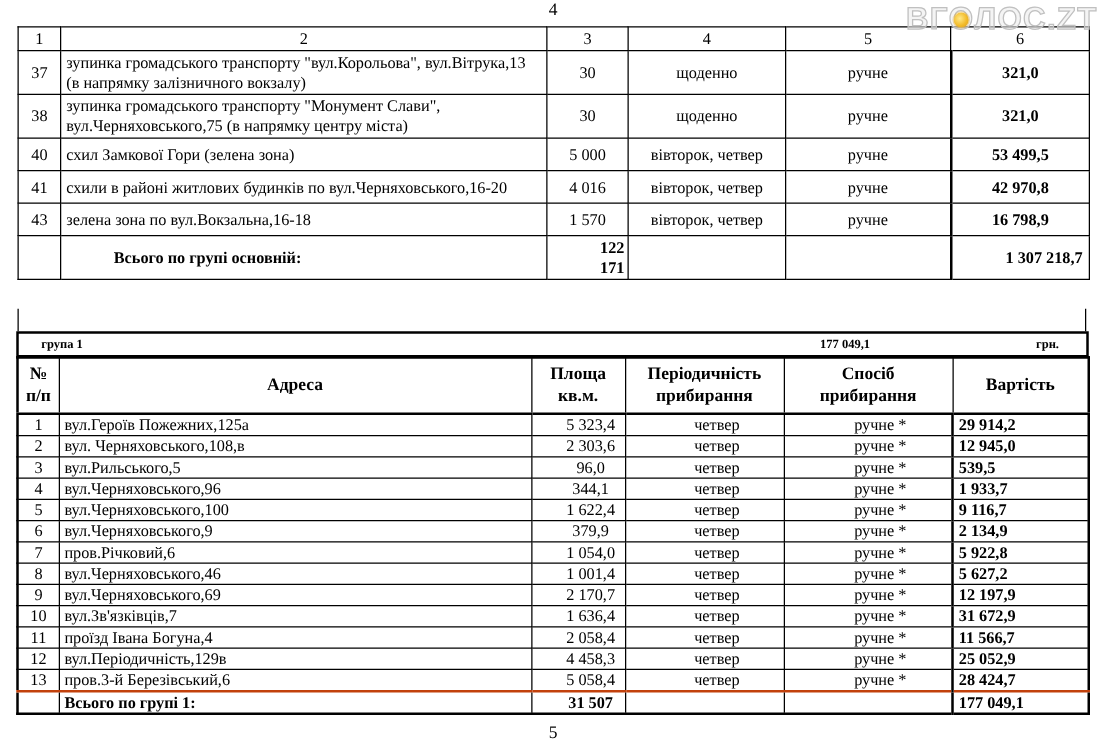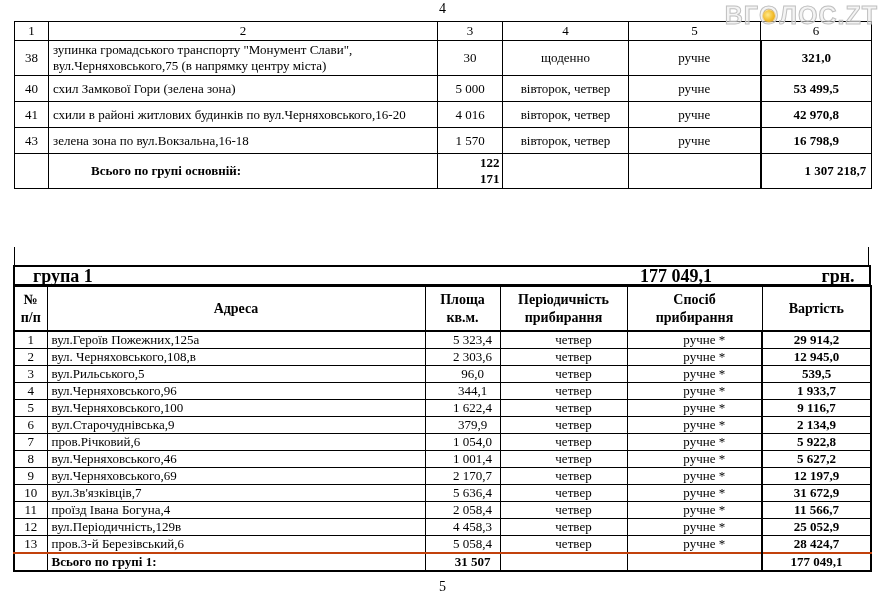--- a/index.html
+++ b/index.html
@@ -48,21 +48,21 @@
 
   .gap-strip{
     position:absolute;left:14px;top:247px;width:855px;height:18px;
     border-left:1px solid #000;border-right:1px solid #000;
     box-sizing:border-box;
   }
 
   .group-row{
     position:absolute;left:13px;top:265px;width:858px;height:21px;
     box-sizing:border-box;border:2px solid #000;
-    font-weight:bold;font-size:18px;line-height:17px;
+    font-weight:bold;font-size:10px;line-height:17px;
   }
   .group-row span{position:absolute;top:50%;transform:translateY(-50%);}
   .gr-label{left:18px;}
   .gr-amount{left:571px;width:180px;text-align:center;}
   .gr-curr{left:763px;width:120px;text-align:center;}
 
   .t2{
     position:absolute;left:13px;top:285px;width:859px;
     font-size:13px;border:2px solid #000;
   }
@@ -70,21 +70,21 @@
     border:1px solid #000;padding:0 4px;vertical-align:middle;
     line-height:16px;height:16px;
   }
   .t2 tr.hdr td{
     font-weight:bold;font-size:14px;text-align:center;
     white-space:pre-line;line-height:18px;height:41px;
     border-bottom:2px solid #000;padding:1px 2px;
   }
   .t2 td.c-num{text-align:center;}
   .t2 td.c-center{text-align:center;padding-left:24px;}
-  .t2 td.c-cost{text-align:center;font-weight:bold;border-left:2px solid #000;}
+  .t2 td.c-cost{font-weight:bold;border-left:2px solid #000;}
   .t2 tr.total td{font-weight:bold;border-top:2px solid #c2410c;height:15px;}
 </style>
 </head>
 <body>
 
 <div class="page-num top">4</div>
 
 <div class="watermark">
   <span>ВГ</span><span class="wm-o"><span>О</span><span class="wm-dot"></span></span><span>ЛОС.ZT</span>
 </div>
@@ -101,20 +101,28 @@
   <tbody>
     <tr class="hdr">
       <td>1</td>
       <td>2</td>
       <td>3</td>
       <td>4</td>
       <td>5</td>
       <td>6</td>
     </tr>
 
+      <tr>
+        <td class="c-num">37</td>
+        <td class="c-addr">зупинка громадського транспорту "вул.Корольова", вул.Вітрука,13 (в напрямку залізничного вокзалу)</td>
+        <td class="c-center">30</td>
+        <td class="c-center">щоденно</td>
+        <td class="c-center">ручне</td>
+        <td class="c-cost">321,0</td>
+      </tr>
 
       <tr>
         <td class="c-num">38</td>
         <td class="c-addr">зупинка громадського транспорту "Монумент Слави", вул.Черняховського,75 (в напрямку центру міста)</td>
         <td class="c-center">30</td>
         <td class="c-center">щоденно</td>
         <td class="c-center">ручне</td>
         <td class="c-cost">321,0</td>
       </tr>
 
@@ -228,21 +236,21 @@
         <td class="c-num">5</td>
         <td class="c-addr">вул.Черняховського,100</td>
         <td class="c-center">1 622,4</td>
         <td class="c-center">четвер</td>
         <td class="c-center">ручне *</td>
         <td class="c-cost">9 116,7</td>
       </tr>
 
       <tr>
         <td class="c-num">6</td>
-        <td class="c-addr">вул.Старочуднівська,9</td>
+        <td class="c-addr">вул.Черняховського,9</td>
         <td class="c-center">379,9</td>
         <td class="c-center">четвер</td>
         <td class="c-center">ручне *</td>
         <td class="c-cost">2 134,9</td>
       </tr>
 
       <tr>
         <td class="c-num">7</td>
         <td class="c-addr">пров.Річковий,6</td>
         <td class="c-center">1 054,0</td>
@@ -265,21 +273,21 @@
         <td class="c-addr">вул.Черняховського,69</td>
         <td class="c-center">2 170,7</td>
         <td class="c-center">четвер</td>
         <td class="c-center">ручне *</td>
         <td class="c-cost">12 197,9</td>
       </tr>
 
       <tr>
         <td class="c-num">10</td>
         <td class="c-addr">вул.Зв'язківців,7</td>
-        <td class="c-center">5 636,4</td>
+        <td class="c-center">1 636,4</td>
         <td class="c-center">четвер</td>
         <td class="c-center">ручне *</td>
         <td class="c-cost">31 672,9</td>
       </tr>
 
       <tr>
         <td class="c-num">11</td>
         <td class="c-addr">проїзд Івана Богуна,4</td>
         <td class="c-center">2 058,4</td>
         <td class="c-center">четвер</td>

